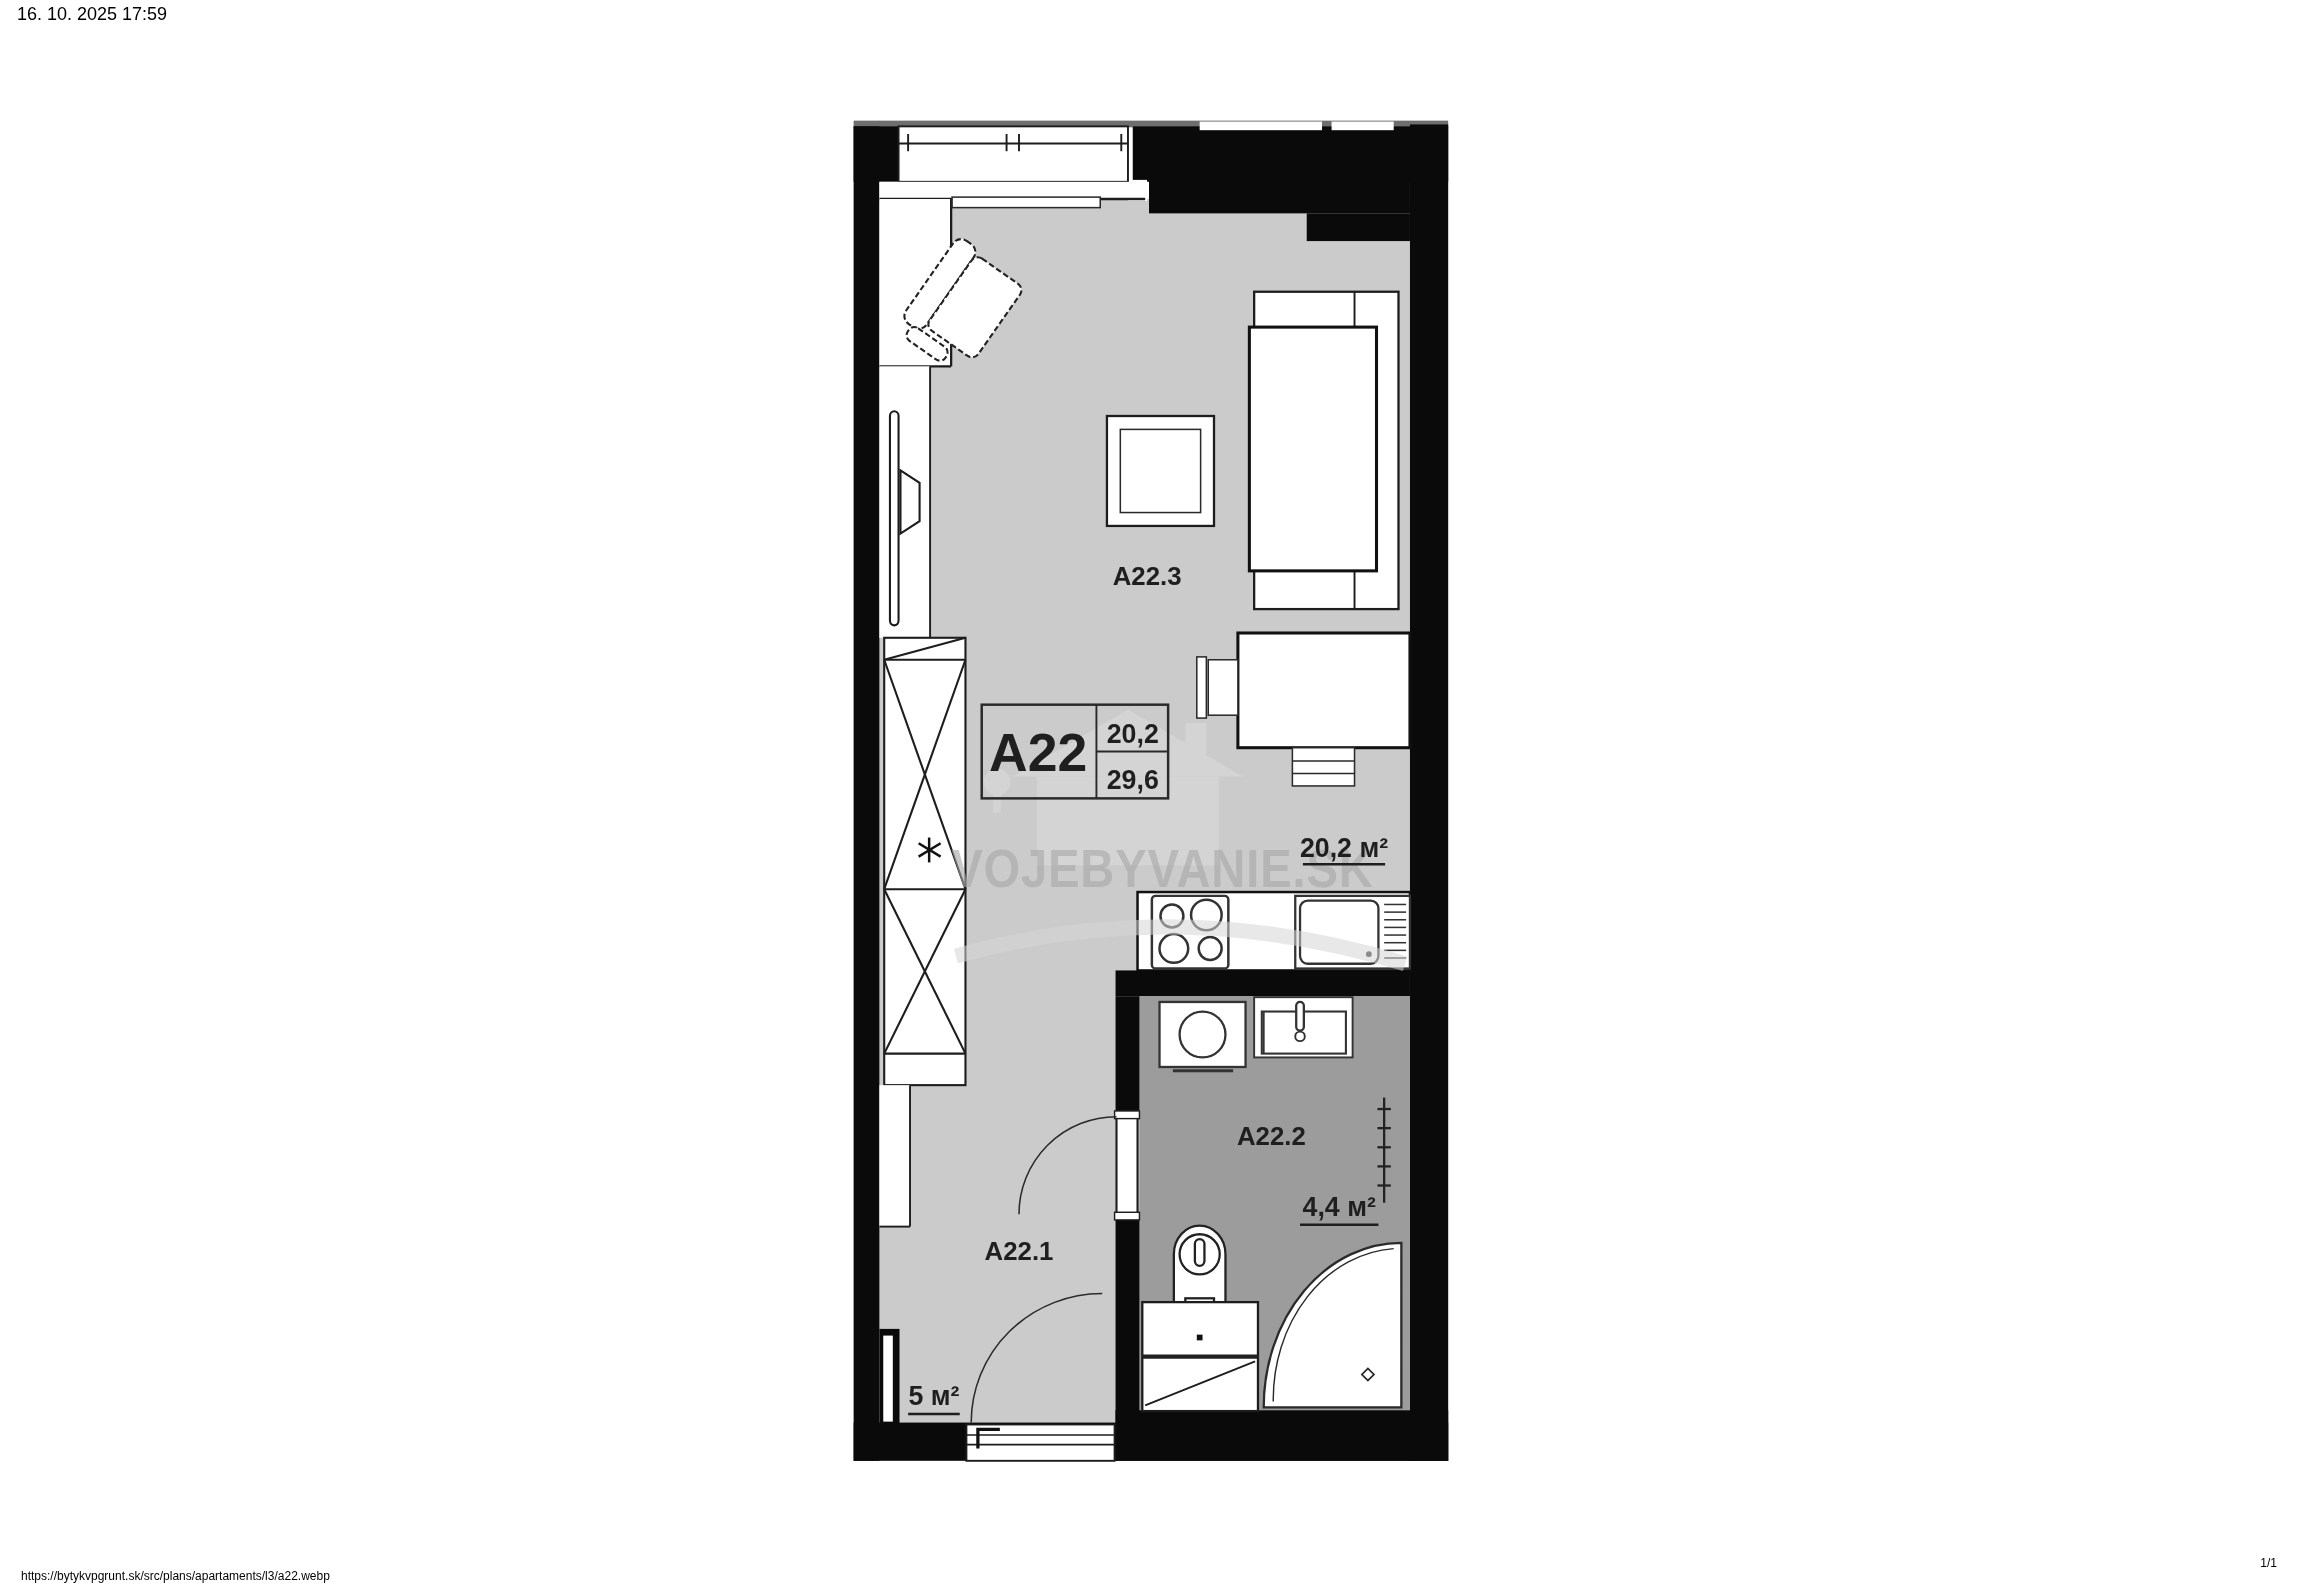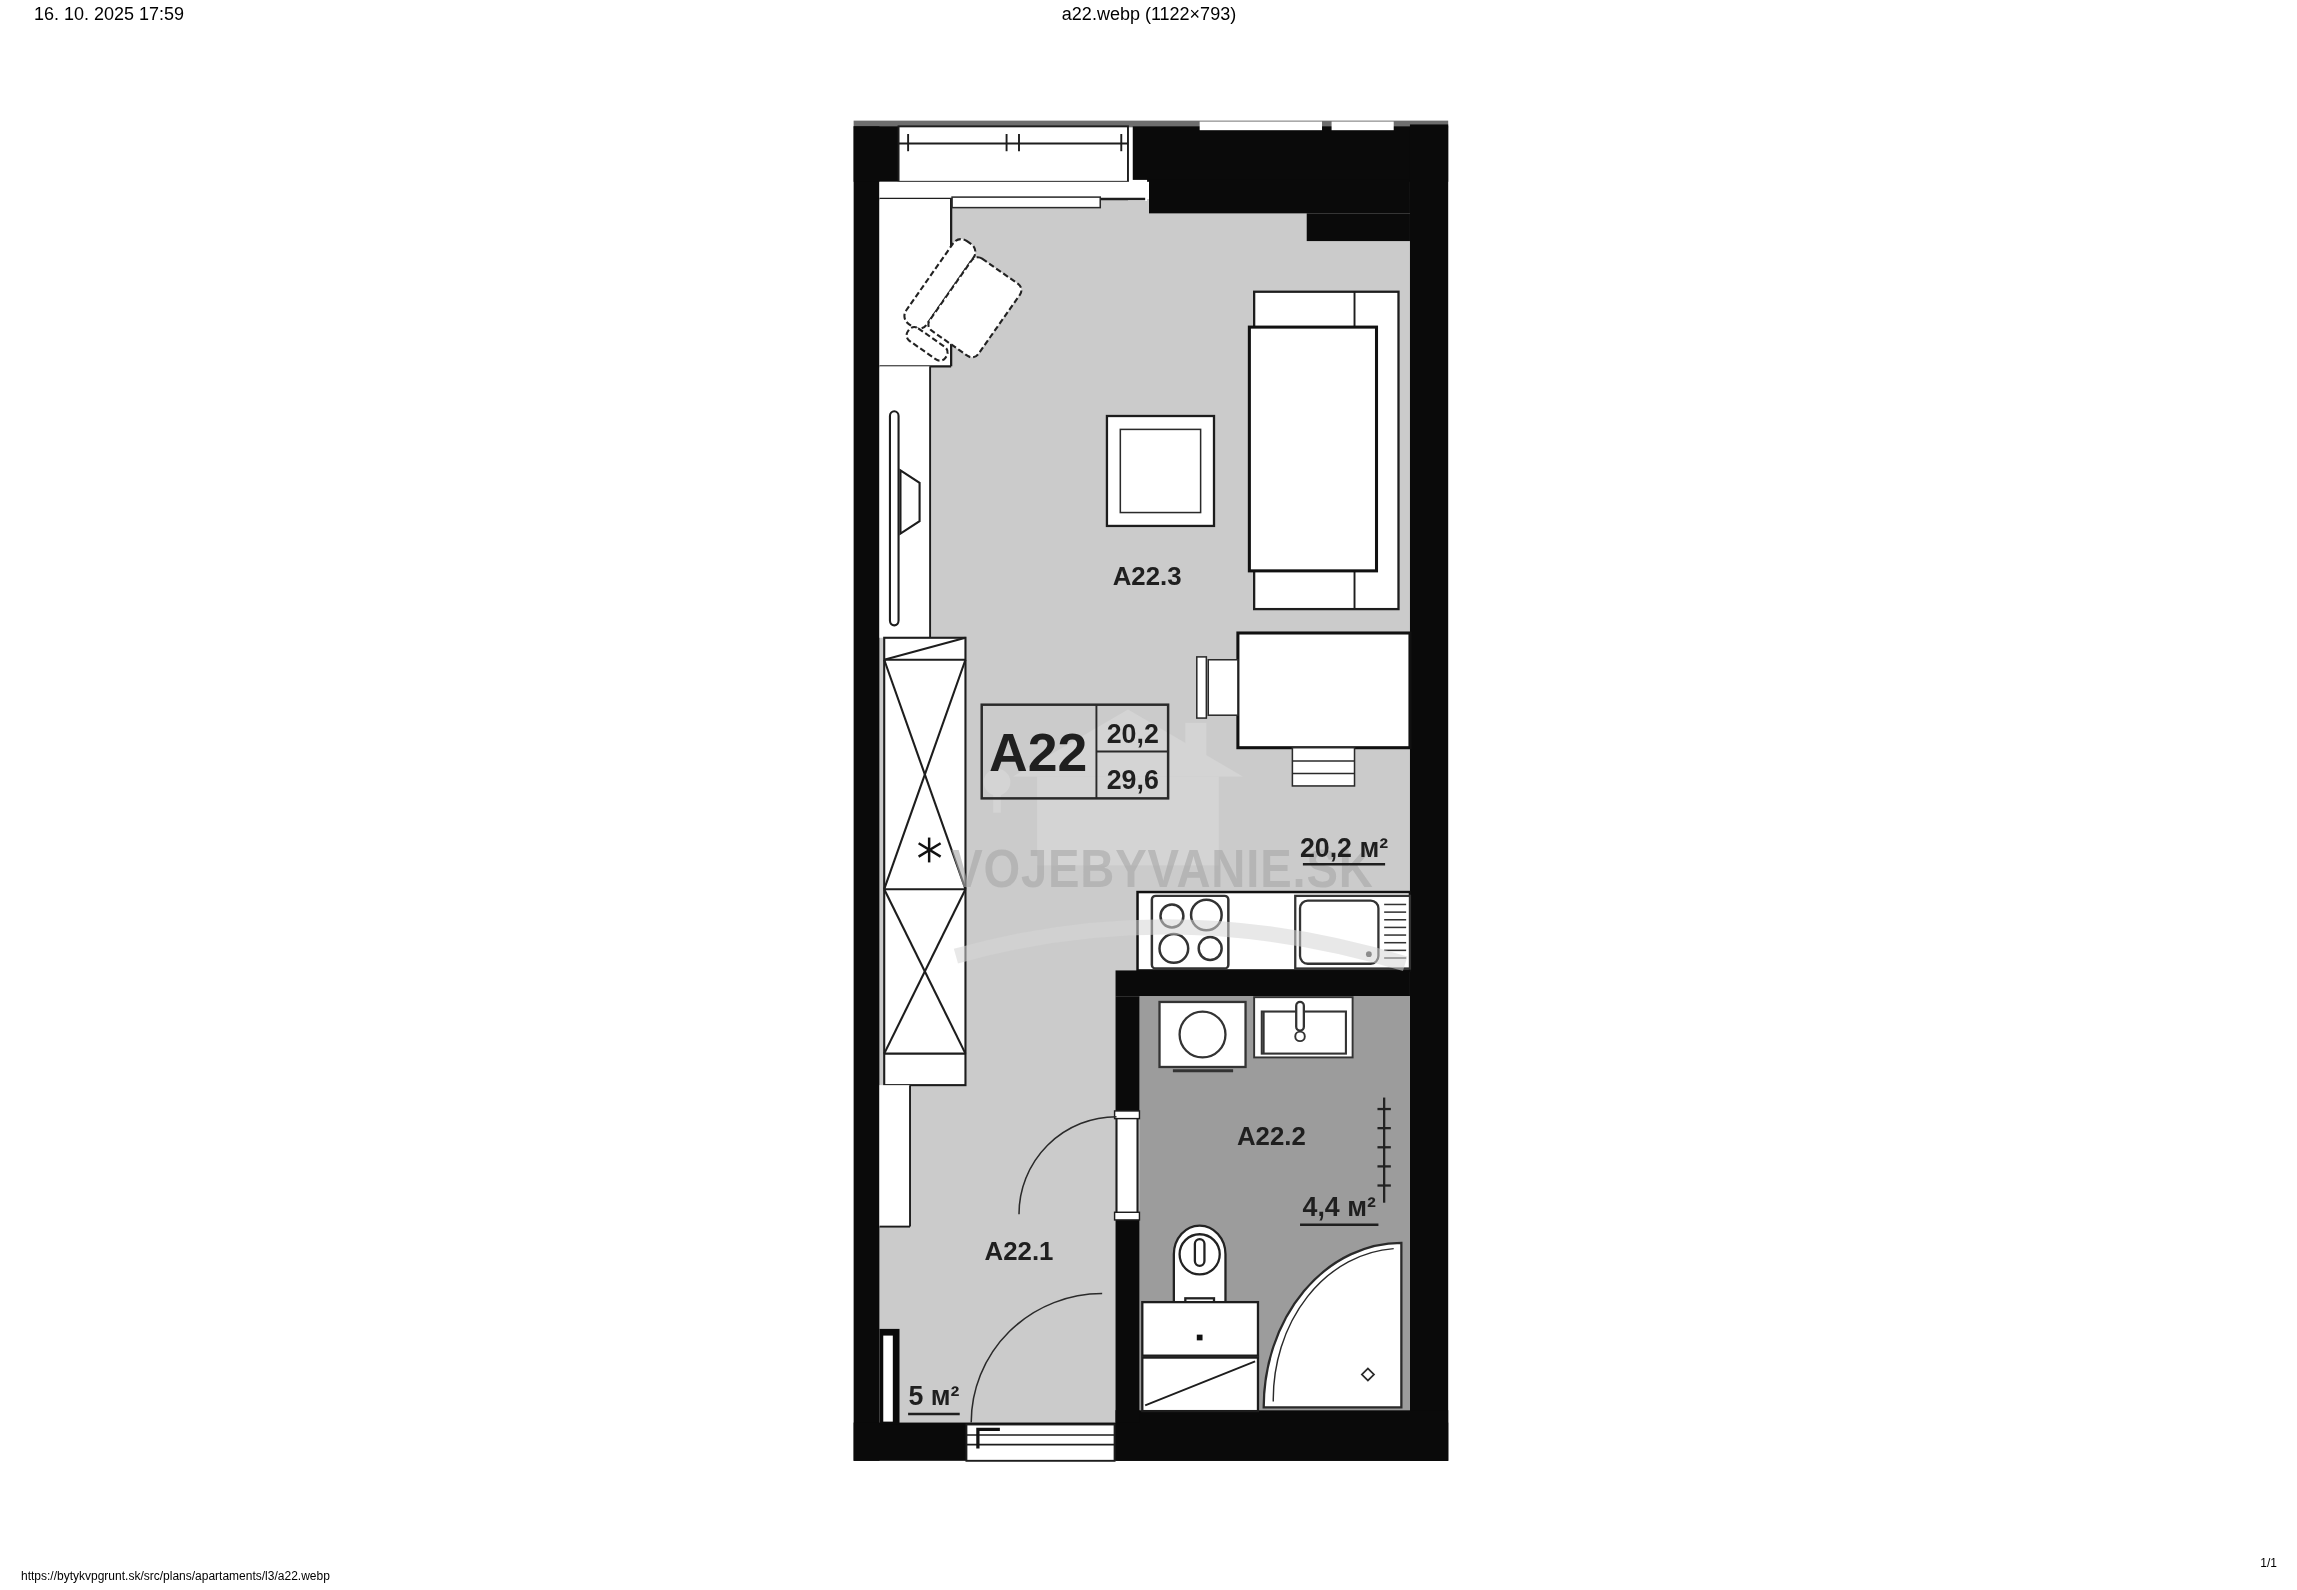--- a/index.html
+++ b/index.html
@@ -1,18 +1,18 @@
 <!DOCTYPE html>
 <html><head>
 <meta charset="utf-8">
 <style>
   html,body{margin:0;padding:0;background:#ffffff;}
   body{width:2298px;height:1591px;position:relative;font-family:"Liberation Sans",sans-serif;color:#000;}
   .hdr{position:absolute;left:0;right:0;top:3.8px;height:29px;font-size:18px;}
-  .hdr .left{position:absolute;left:34px;top:0;}
+  .hdr .left{position:absolute;left:17px;top:0;}
   .hdr .center{position:absolute;left:0;right:0;top:0;text-align:center;}
   .ftr{position:absolute;left:0;right:0;bottom:7.6px;height:25px;font-size:12px;}
   .ftr .left{position:absolute;left:21px;bottom:0;}
   .ftr .right{position:absolute;right:21px;bottom:13px;}
   svg{position:absolute;left:0;top:0;}
   svg text{font-family:"Liberation Sans",sans-serif;font-weight:bold;fill:#1f1f1f;}
   .room-label{font-size:27px;}
   .area-label{font-size:28px;}
   .unit-id{font-size:56px;}
   .unit-num{font-size:28px;}
@@ -20,21 +20,20 @@
   .thin{stroke:#2a2a2a;stroke-width:1.6;fill:none;}
   .furn{fill:#ffffff;stroke:#1d1d1d;stroke-width:2.4;}
   .furn-thin{fill:#ffffff;stroke:#2a2a2a;stroke-width:1.6;}
   .wall{fill:#0a0a0a;}
 </style>
 </head>
 <body>
 
 <div class="hdr">
   <span class="left">16. 10. 2025 17:59</span>
-  <span class="center">a22.webp (1122×793)</span>
 </div>
 
 <svg width="2298" height="1591" viewBox="0 0 2404 1664">
 
   <rect x="893" y="126" width="622" height="7" fill="#6e6e6e"></rect>
 
   <rect x="920" y="208" width="555" height="1282" fill="#cbcbcb"></rect>
 
   <g>
     <rect class="wall" x="893" y="132" width="27" height="1396"></rect>

